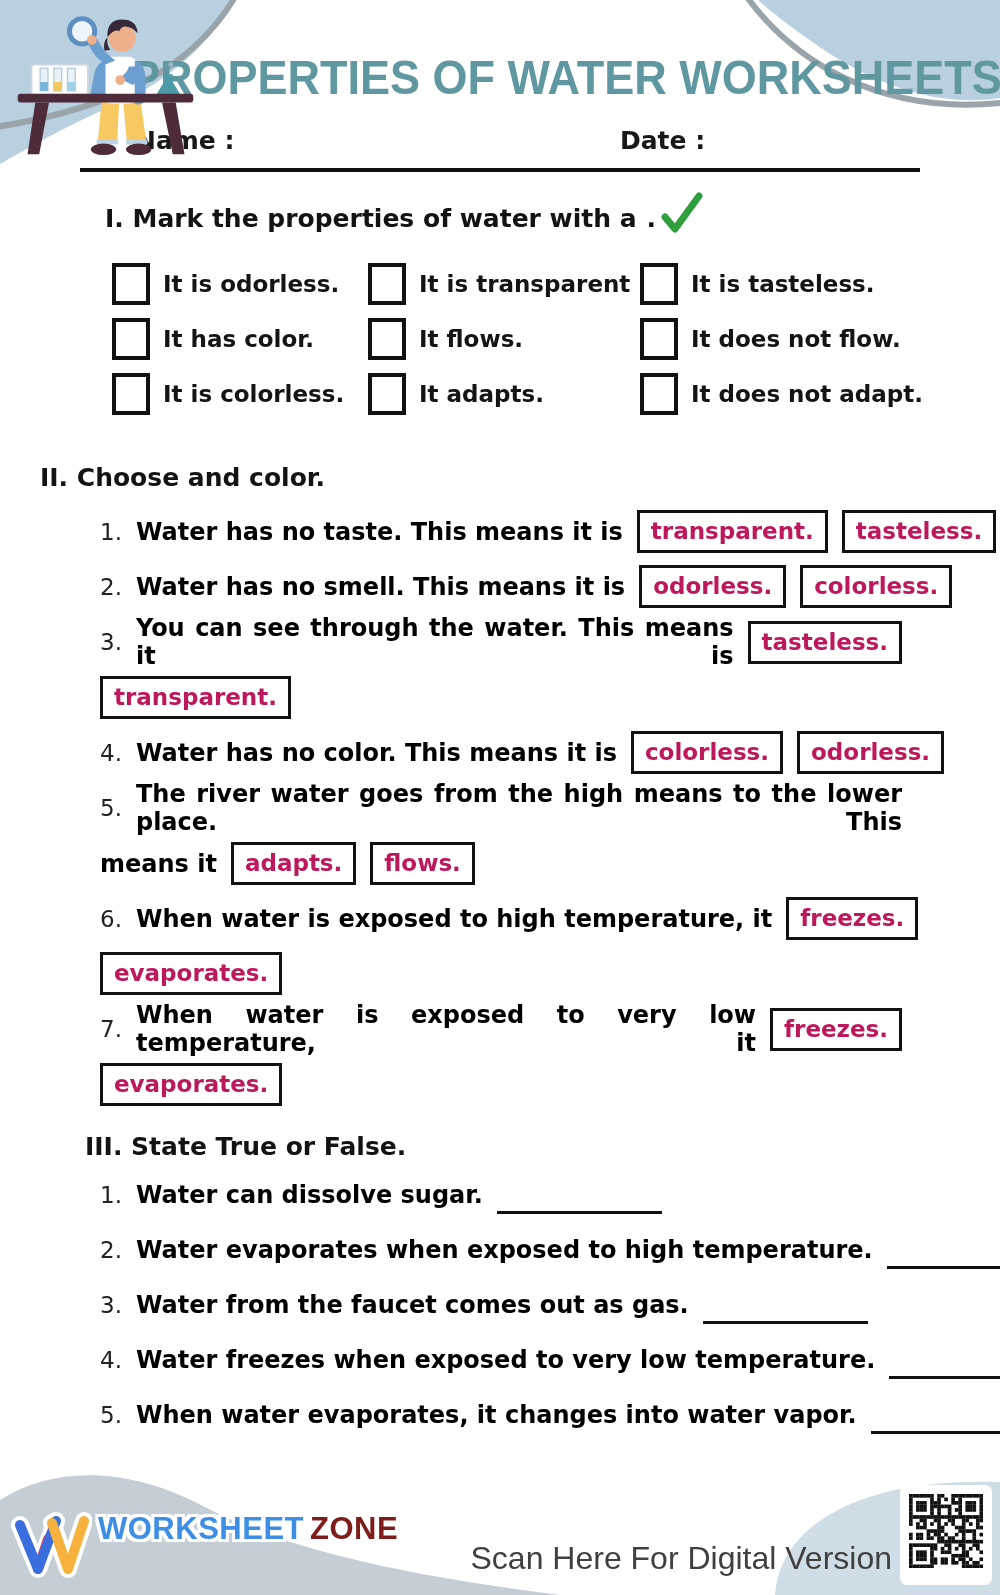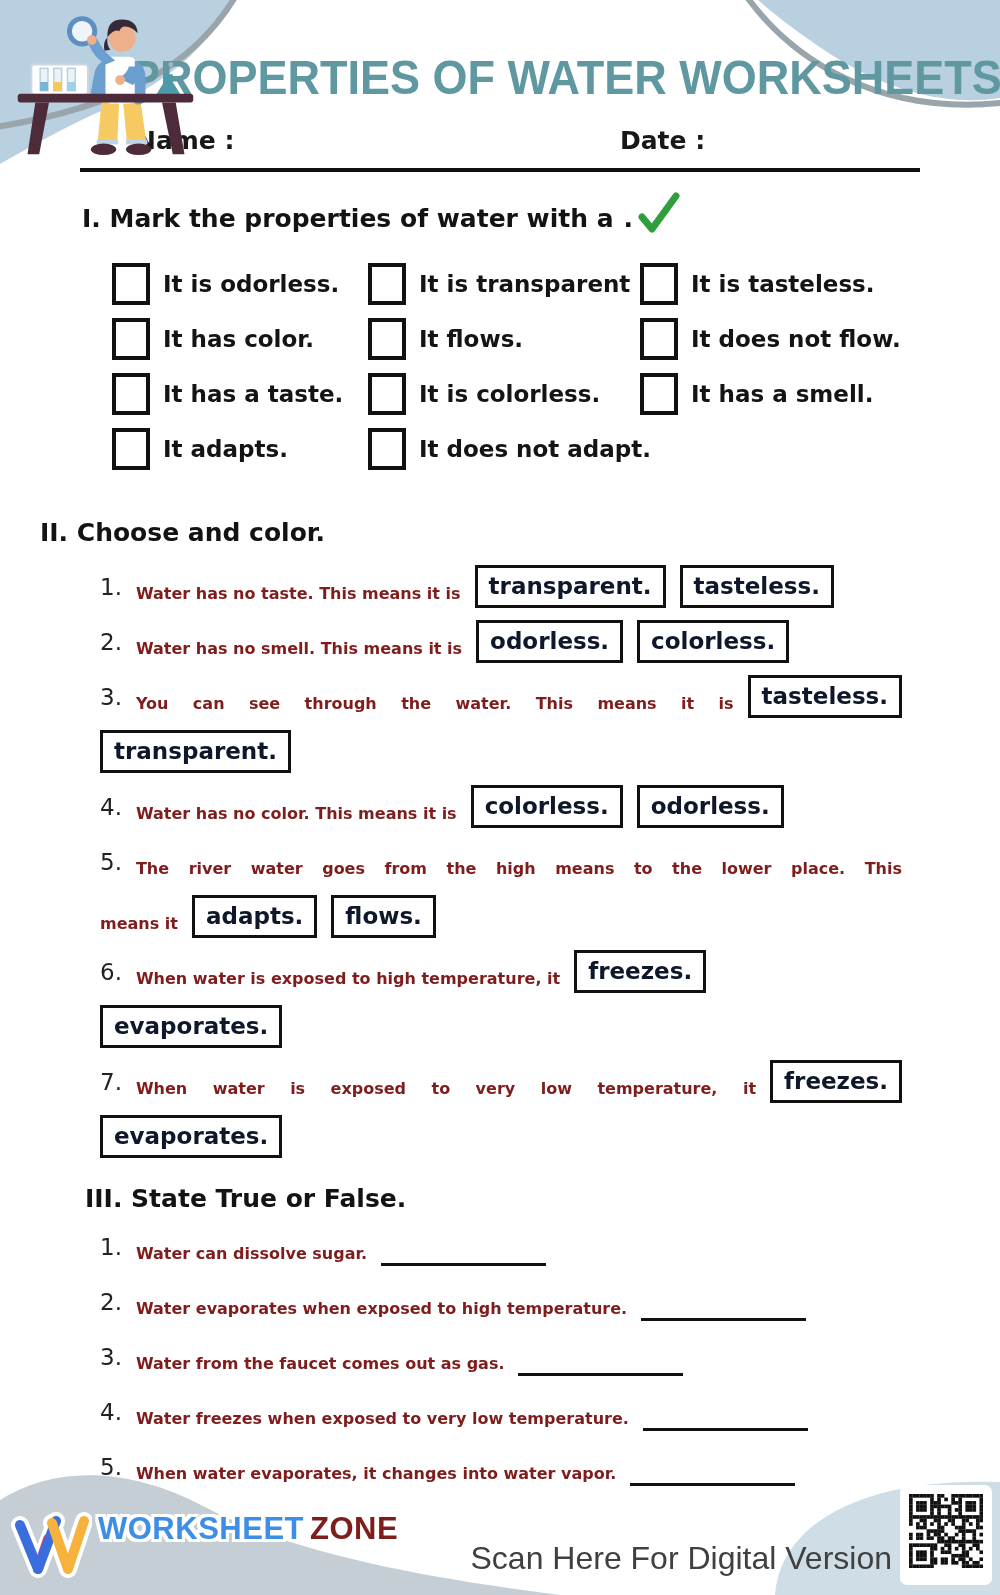--- a/index.html
+++ b/index.html
@@ -12,37 +12,37 @@
   .title { position:absolute; left:130px; top:52px; width:760px; text-align:center; z-index:1;
            font-family:"Liberation Sans", sans-serif; font-weight:800; font-size:45px;
            letter-spacing:0px; color:#5f98a0; transform:scaleY(1.08); white-space:nowrap; }
   .hdr-label { position:absolute; top:126px; z-index:1; font-size:25px; font-weight:700; color:#181818; }
   .hdr-name { left:135px; } .hdr-date { left:620px; }
   .hdr-rule { position:absolute; left:80px; top:168px; width:840px; height:4px; background:#111; z-index:1; }
 
   
   .content { position:absolute; left:0; top:196px; width:1000px; z-index:1; }
   .sec-head { font-size:25px; font-weight:700; color:#131313; display:flex; align-items:center; }
-  .s1-head { margin-left:82px; }
+  .s1-head { margin-left:105px; }
   .s1-head .period { margin-left:10px; }
   .check-ic { margin-left:2px; transform:translateY(-6px); }
 
   .s1-grid { margin:16px 0 0 112px; display:grid; grid-template-columns:256px 272px 1fr; grid-auto-rows:55px; }
   .chk-item { display:flex; align-items:center; gap:13px; }
   .checkbox { width:38px; height:42px; border:4px solid #111; background:#fff; flex:0 0 auto; }
   .chk-label { font-size:23px; font-weight:700; color:#141414; white-space:nowrap; }
 
   .s2-head { margin:42px 0 0 40px; }
   .s2-items { margin-top:12px; }
   .line { min-height:55px; display:flex; align-items:center; gap:14px; padding-left:100px; padding-right:98px; }
   .num { font-size:23px; font-weight:400; color:#222; flex:0 0 auto; }
-  .seg-text { font-size:16px; font-weight:700; color:#7f1d1d; white-space:nowrap;margin-top:14px; }
+  .seg-text { font-size:24px; font-weight:700; color:#000000; white-space:nowrap; }
   .seg-text.grow { flex:1; white-space:normal; text-align:justify; text-align-last:justify; }
   .word-box { display:inline-block; border:3.5px solid #111; background:#fff; padding:5px 11px 6px;
-              font-size:23px; font-weight:700; color:#0f172a; white-space:nowrap; flex:0 0 auto; }
+              font-size:23px; font-weight:700; color:#be185d; white-space:nowrap; flex:0 0 auto; }
 
   .s3-head { margin:20px 0 0 85px; }
   .s3-items { margin-top:6px; }
   .blank { width:165px; height:26px; border-bottom:3.5px solid #111; margin-top:12px; flex:0 0 auto; }
 
   
   .ft-svg { position:absolute; left:0; bottom:0; z-index:0; }
   .logo { position:absolute; left:10px; bottom:12px; z-index:2; display:flex; align-items:flex-start; gap:6px; }
   .logo-text { font-family:"Liberation Sans", sans-serif; font-weight:800; font-size:31px; letter-spacing:0.5px;
                text-shadow:-3px -3px 0 #fff, 3px -3px 0 #fff, -3px 3px 0 #fff, 3px 3px 0 #fff,
@@ -135,29 +135,21 @@
         <div class="chk-item">
           <span class="checkbox"></span>
           <span class="chk-label">It flows.</span>
         </div>
         <div class="chk-item">
           <span class="checkbox"></span>
           <span class="chk-label">It does not flow.</span>
         </div>
         <div class="chk-item">
           <span class="checkbox"></span>
-          <span class="chk-label">It has a taste.</span>
-        </div>
-        <div class="chk-item">
-          <span class="checkbox"></span>
           <span class="chk-label">It is colorless.</span>
-        </div>
-        <div class="chk-item">
-          <span class="checkbox"></span>
-          <span class="chk-label">It has a smell.</span>
         </div>
         <div class="chk-item">
           <span class="checkbox"></span>
           <span class="chk-label">It adapts.</span>
         </div>
         <div class="chk-item">
           <span class="checkbox"></span>
           <span class="chk-label">It does not adapt.</span>
         </div>
       </div>

